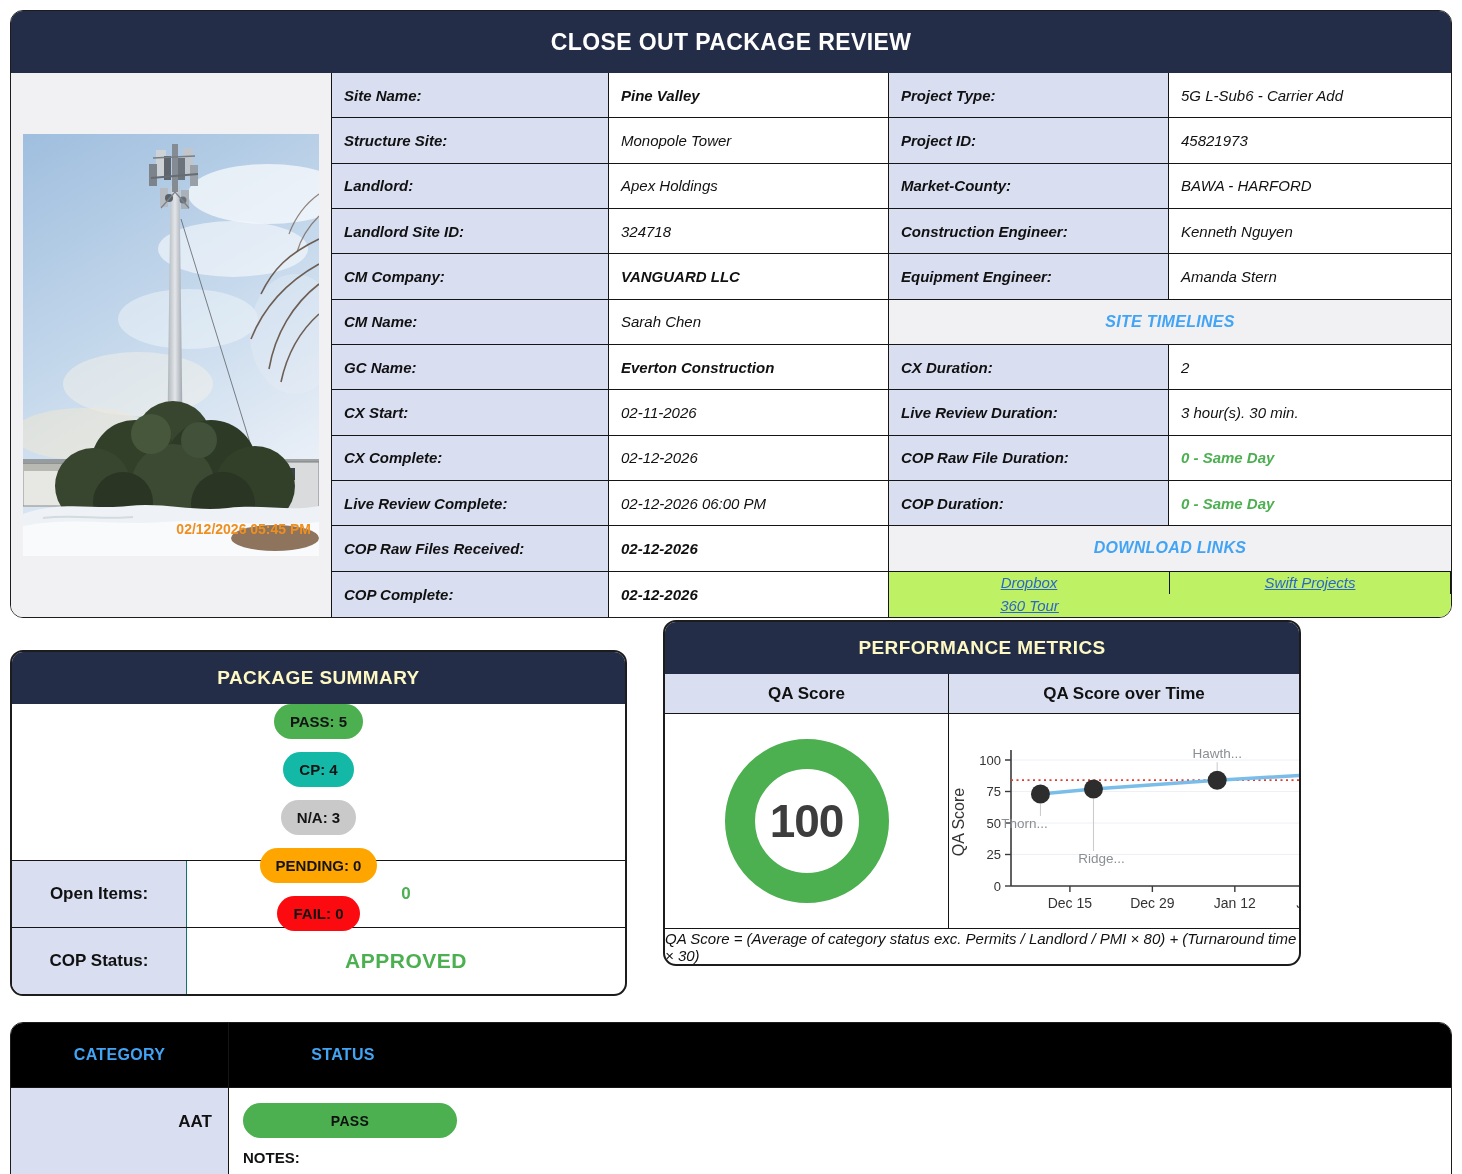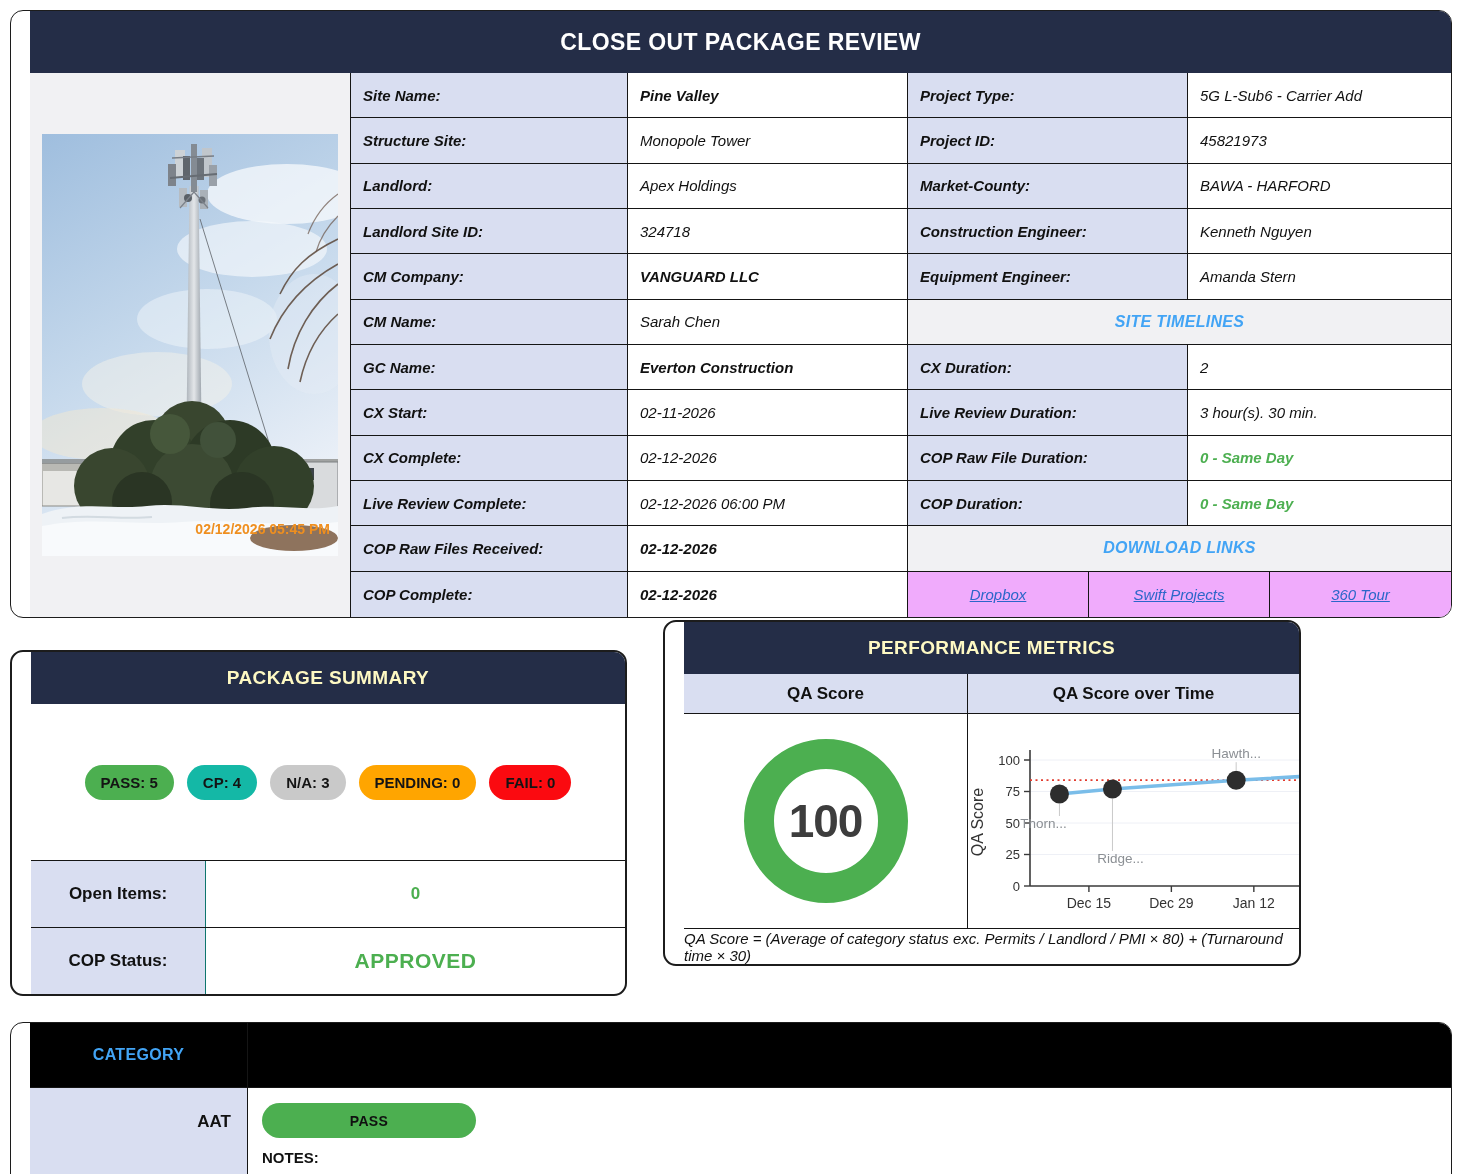--- a/index.html
+++ b/index.html
@@ -4,21 +4,21 @@
 <style>
   * { box-sizing: border-box; margin: 0; padding: 0; }
   html,body { width:1462px; height:1174px; }
   body {
     position: relative;
     background: #ffffff;
     font-family: "Liberation Sans", sans-serif;
     overflow: hidden;
     color: #111;
   }
-  .panel { position: absolute; background:#fff; border:1px solid #1c1c1c; border-radius:13px; overflow:hidden;padding-left:19px; }
+  .panel { position: absolute; background:#fff; border:1px solid #1c1c1c; border-radius:13px; overflow:hidden; }
 
   
   .panel1 { left:10px; top:10px; width:1442px; height:608px; }
   .p1-head {
     height:62px; background:#242d47; color:#fff;
     display:flex; align-items:center; justify-content:center;
     font-size:23px; font-weight:800; letter-spacing:.4px;
   }
   .p1-body { display:flex; height:544px; }
   .photo-panel { width:321px; background:#f1f1f3; border-right:1px solid #151515; position:relative; flex:none; }
@@ -39,33 +39,33 @@
   .lbl { background:#d9def1; font-weight:700; }
   .b { font-weight:700; }
   .green { color:#4caf50; font-weight:700; }
   .sec {
     grid-column: span 2; background:#f1f1f3; color:#42a4f5;
     font-weight:700; font-size:16px; justify-content:center; padding:0;
     letter-spacing:.3px;
   }
   .nr { border-right:none; }
   .nb { border-bottom:none; }
-  .links-wrap { grid-column: span 2; display:grid; grid-template-columns:1fr 1fr 1fr; padding:0; border-right:none; border-bottom:none; background:#f0abfc; }
+  .links-wrap { grid-column: span 2; display:grid; grid-template-columns:1fr 1fr; padding:0; border-right:none; border-bottom:none; background:#bef264; }
   .link-cell { display:flex; align-items:center; justify-content:center; border-right:1px solid #151515; }
   .link-cell:last-child { border-right:none; }
   .link-cell a { color:#2b66c9; font-size:15px; text-decoration:underline; cursor:pointer; }
 
   
   .pkg { left:10px; top:650px; width:617px; height:346px; border-width:2px; }
   .phead {
     height:52px; background:#242d47; color:#fef9c3;
     display:flex; align-items:center; justify-content:center;
     font-size:19px; font-weight:800; letter-spacing:.4px;
   }
-  .badges { height:156px; display:flex; align-items:center; justify-content:center; gap:13px; background:#fff; }
+  .badges { height:156px; display:flex; align-items:center; gap:13px; background:#fff;flex-direction:column; }
   .badge {
     padding:9px 16px; border-radius:20px; font-size:15px; font-weight:700; color:#141414;
     display:flex; align-items:center; justify-content:center; white-space:nowrap;
   }
   .psrow { height:67px; display:flex; border-top:1px solid #151515; }
   .pslabel {
     width:175px; flex:none; background:#d9def1; border-right:1px solid #0f766e;
     display:flex; align-items:center; justify-content:center; font-size:17px; font-weight:700;
   }
   .psval { flex:1; display:flex; align-items:center; justify-content:center; font-size:17px; font-weight:700; color:#4caf50; }
@@ -342,20 +342,23 @@
     </div>
   </div>
   <div class="met-foot">
     <span>QA Score = (Average of category status exc. Permits / Landlord / PMI × 80) + (Turnaround time × 30)</span>
   </div>
 </div>
 
 <div class="panel cat">
   <div class="cat-head">
     <div class="cat-head-l">CATEGORY</div>
+    <div class="cat-head-r">
+      <span class="status-head">STATUS</span>
+    </div>
   </div>
   <div class="cat-row">
     <div class="cat-cell">AAT</div>
     <div class="status-cell">
       <div class="pass-pill">PASS</div>
       <div class="notes">NOTES:</div>
     </div>
   </div>
 </div>
 

